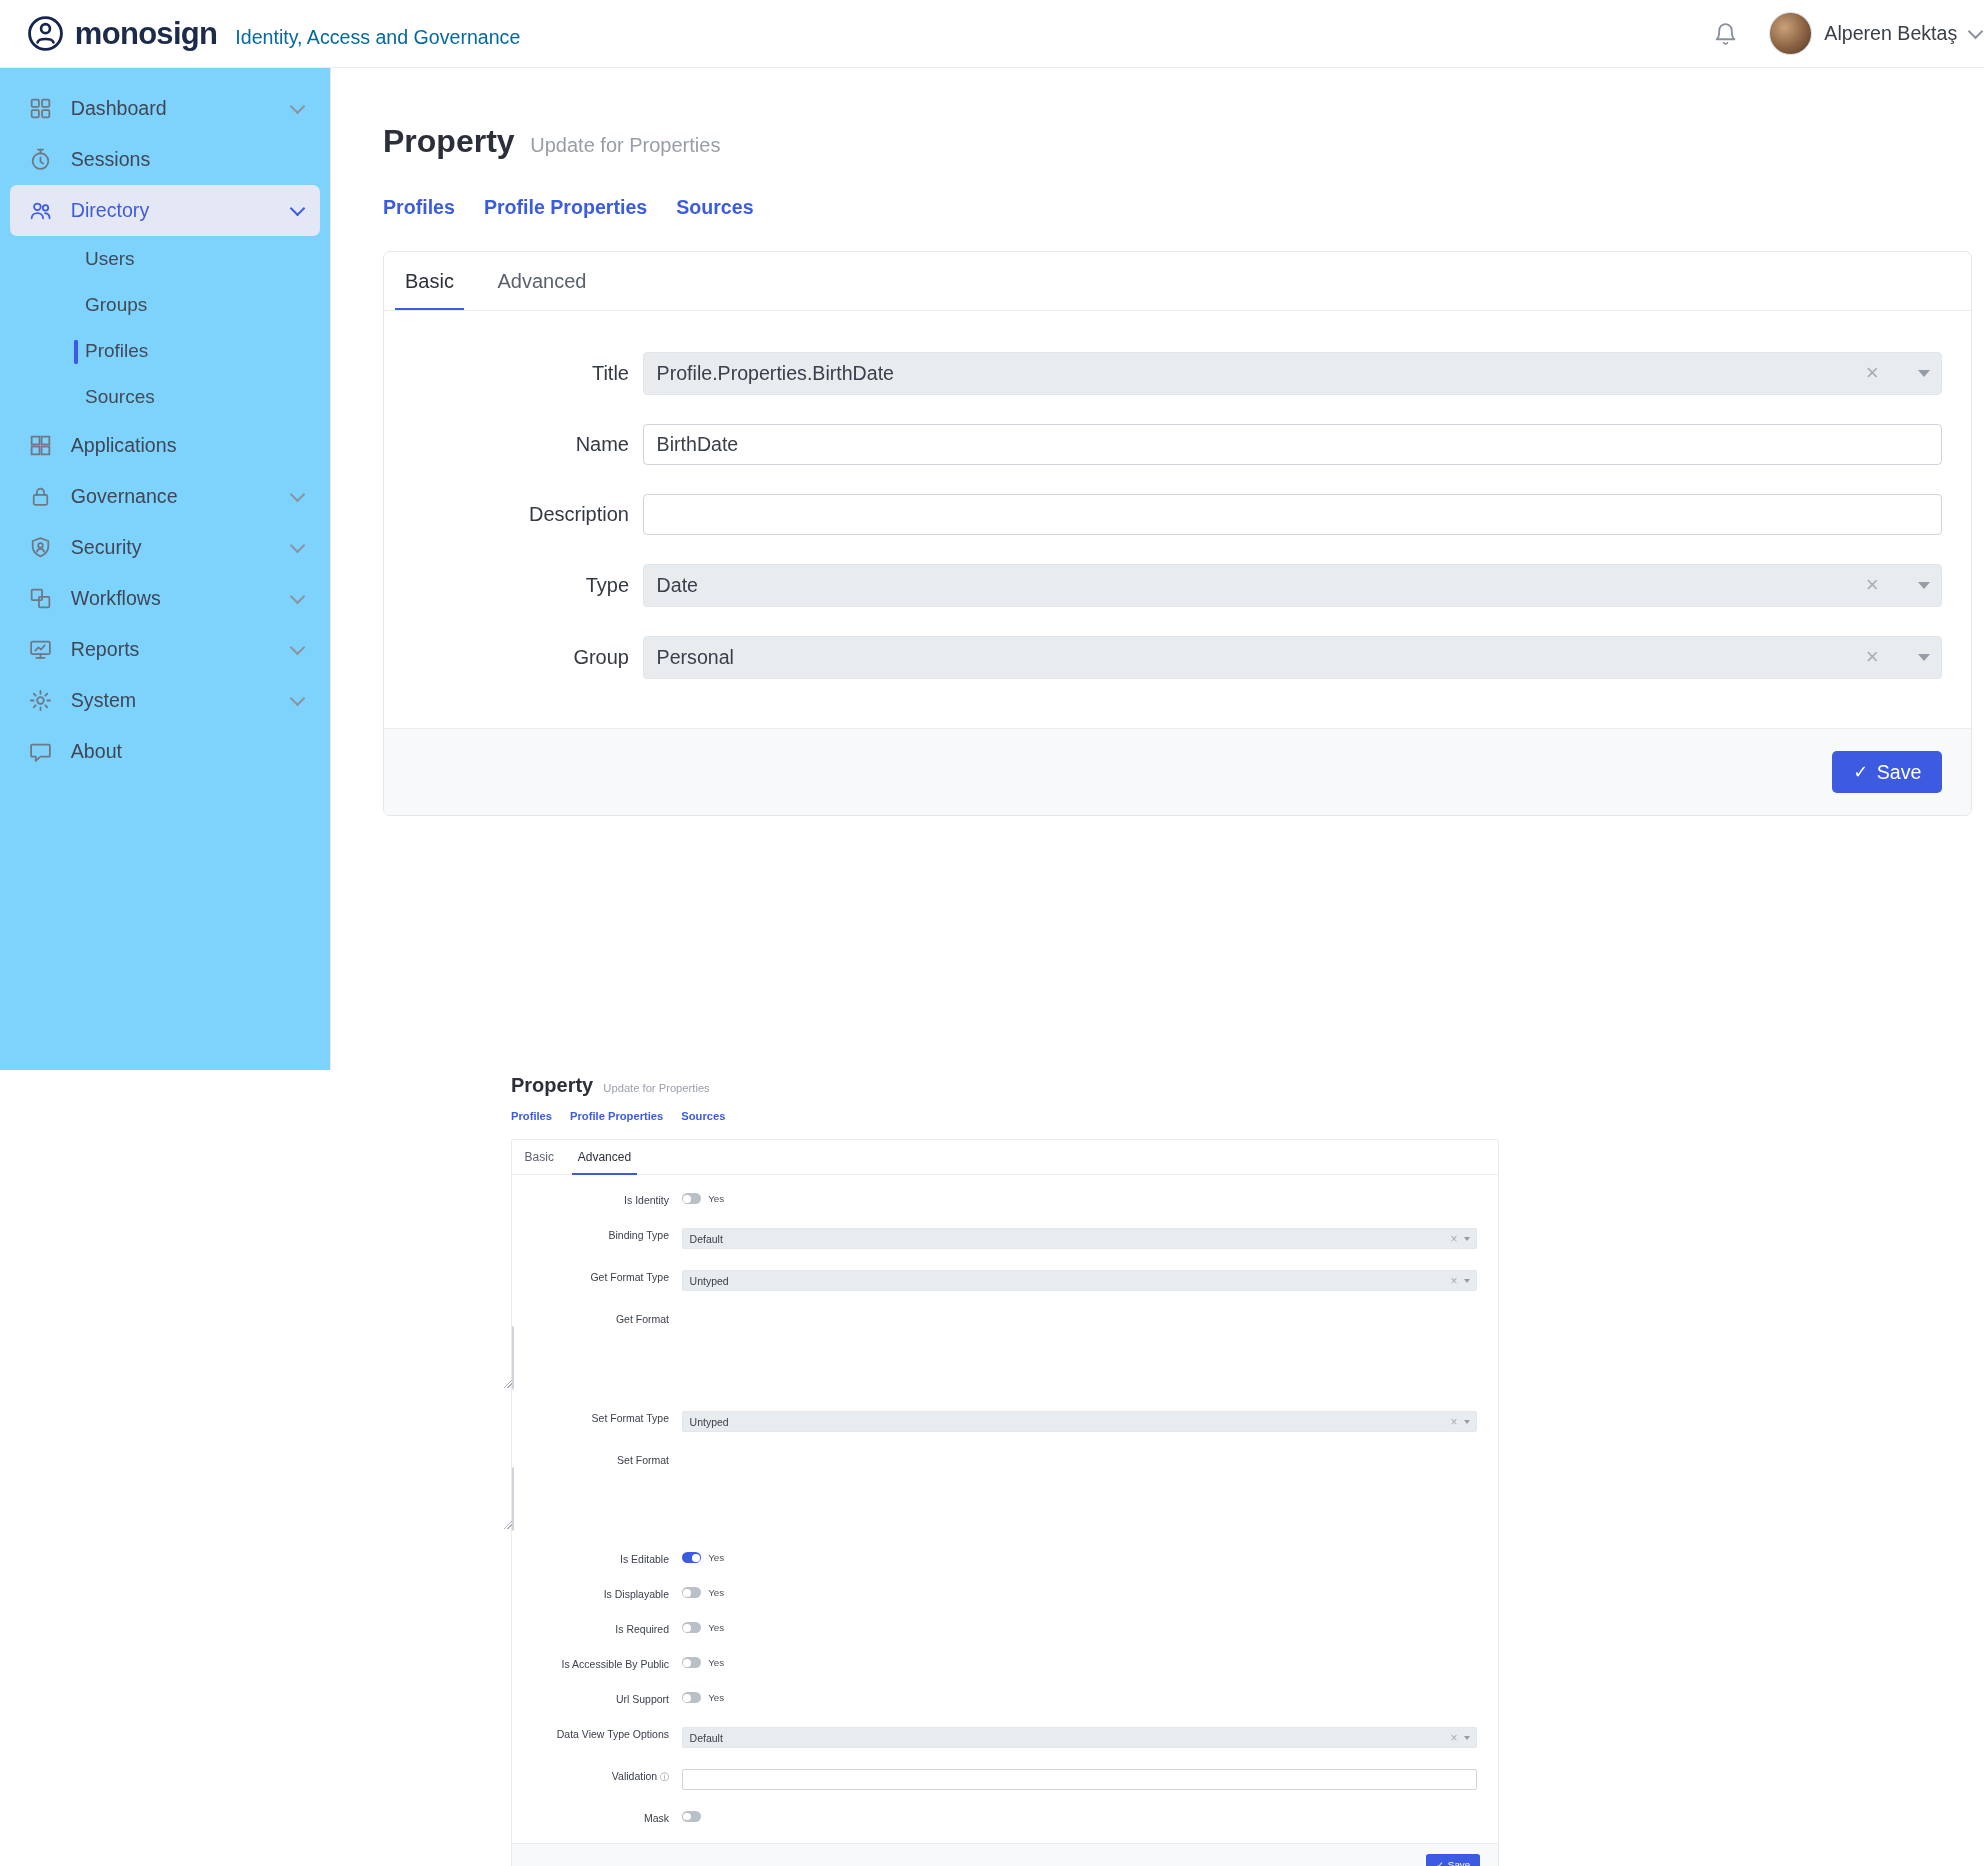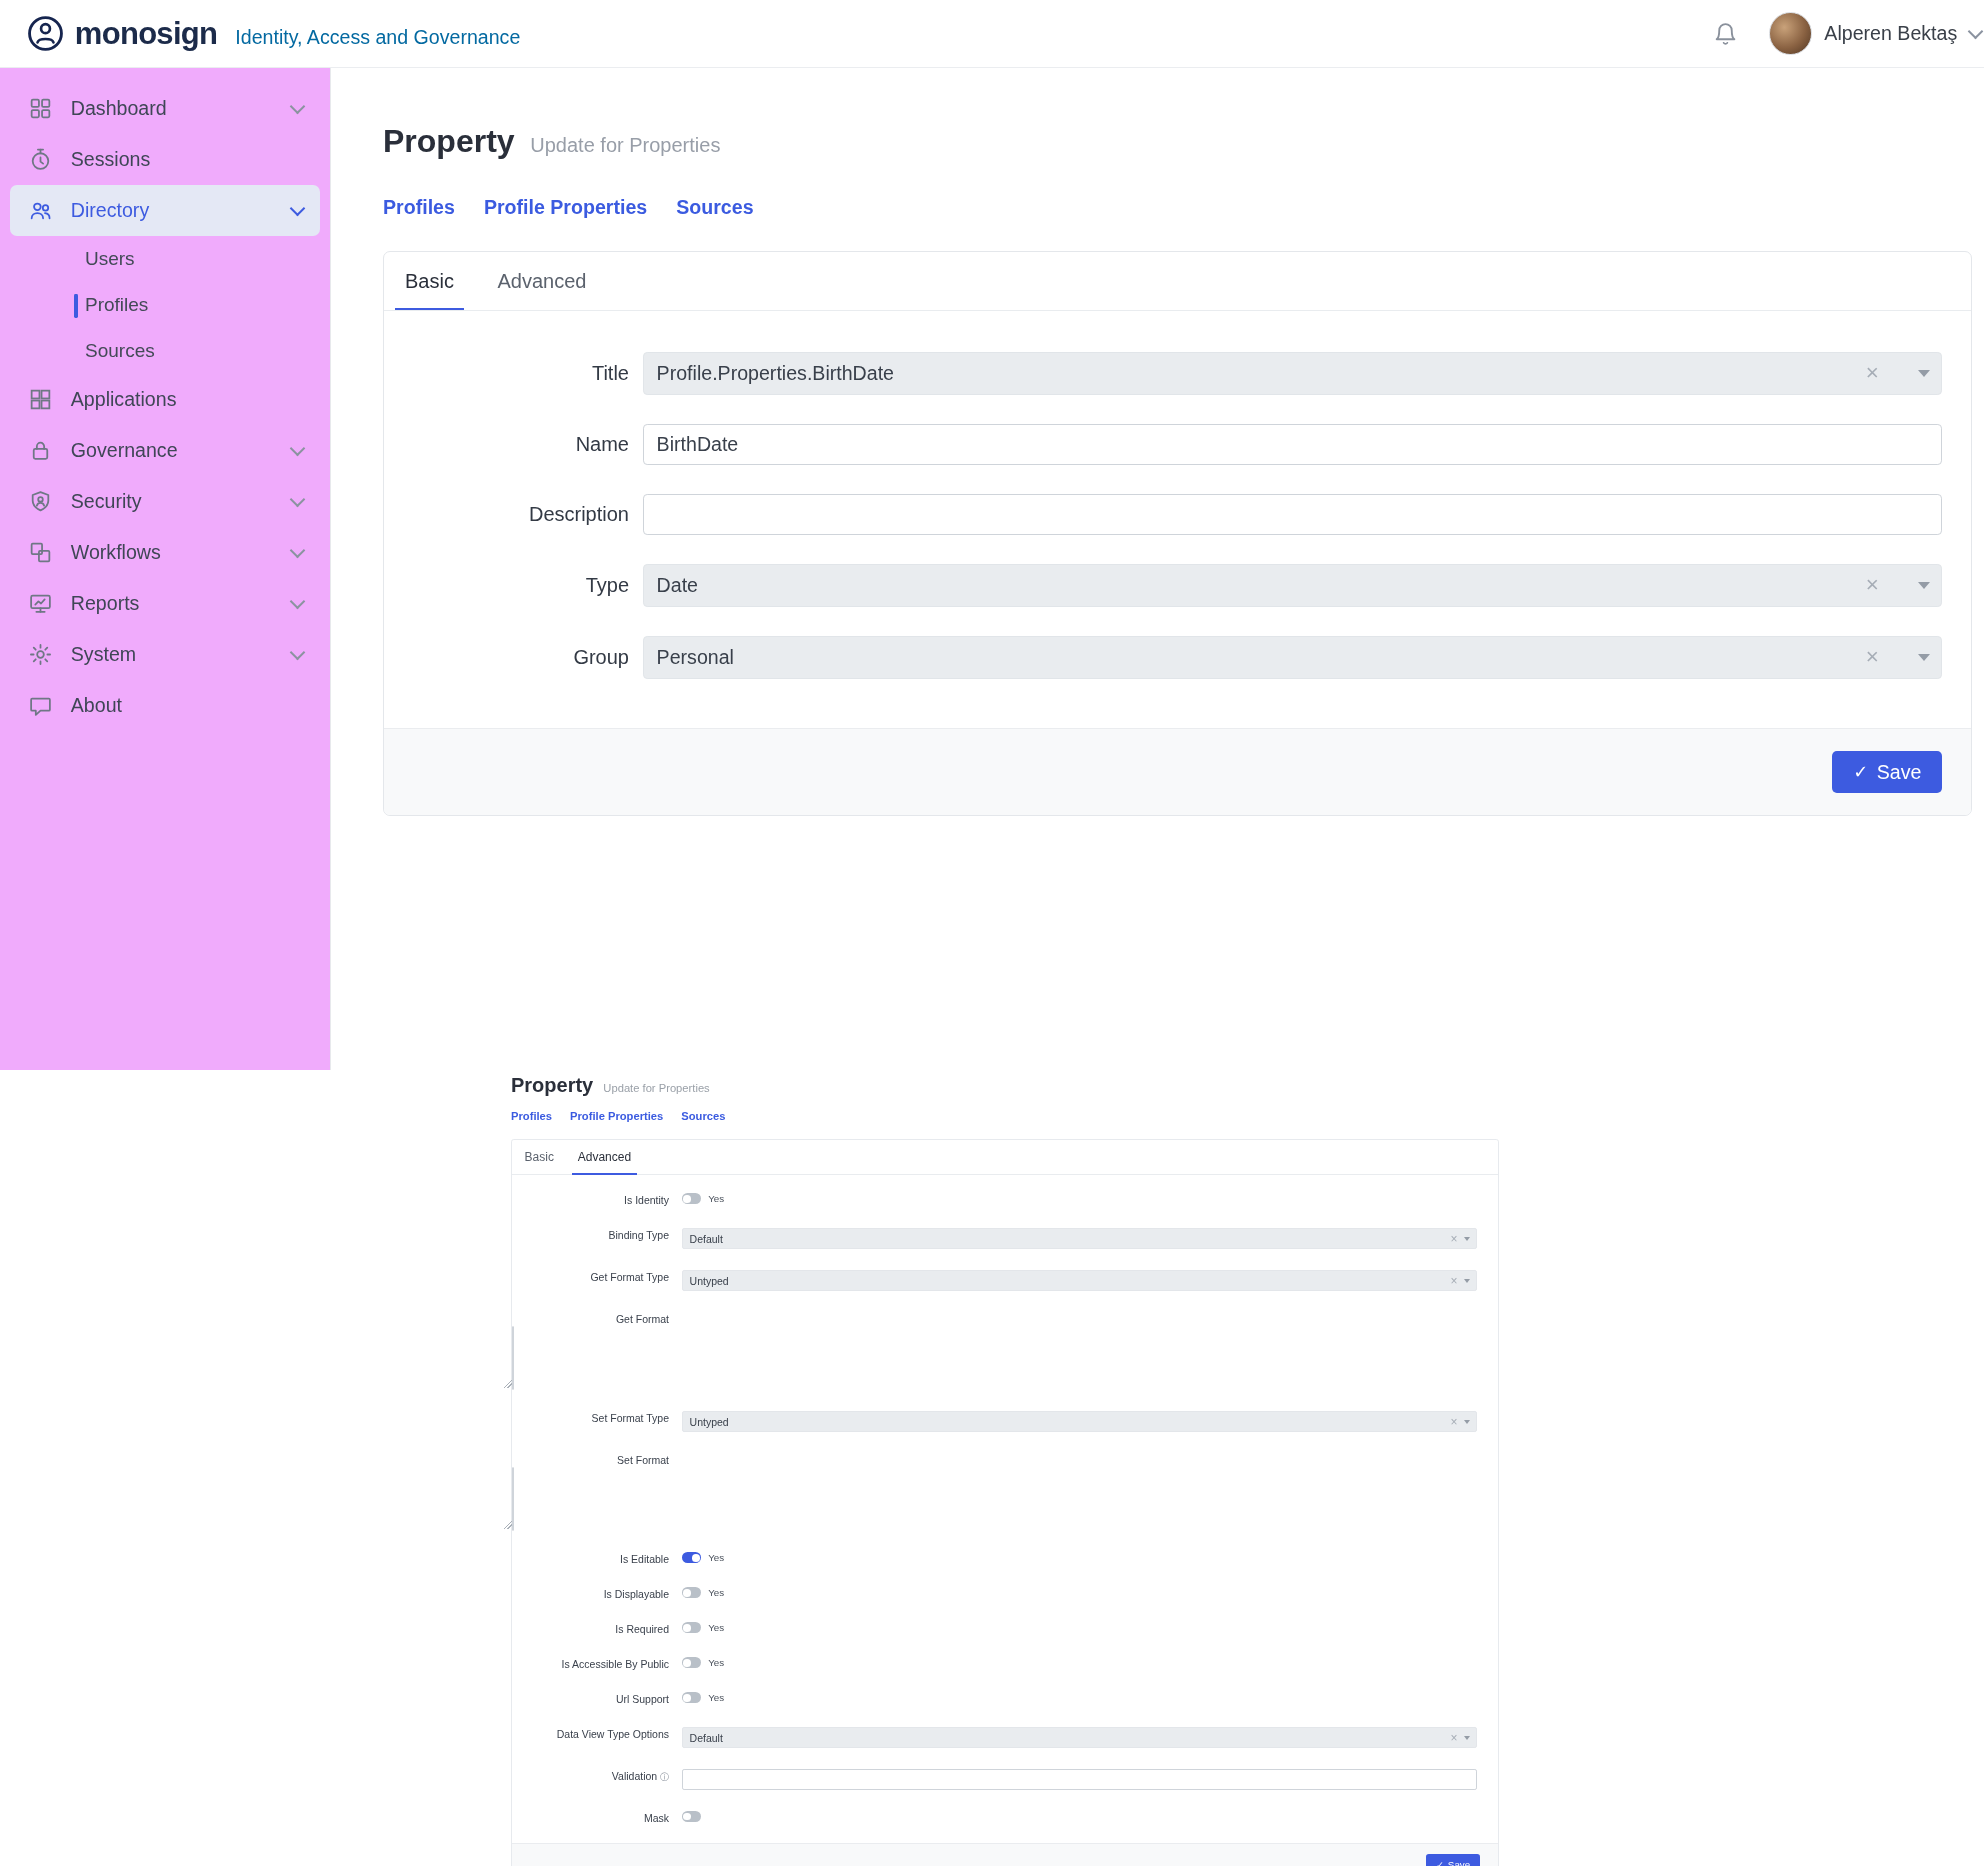--- a/index.html
+++ b/index.html
@@ -17,21 +17,21 @@
   .bell{width:25px;height:25px;color:#8a919c;margin-right:31px;cursor:pointer;}
   .avatar{width:41px;height:41px;border-radius:50%;
           background:radial-gradient(circle at 35% 35%, #c9a27a 0%, #8a6242 55%, #4e3421 100%);
           border:0.7px solid #d8dbe0;}
   .user-name{font-size:19.6px;color:#3a4049;margin-left:12.6px;}
   .chev{display:inline-block;width:9px;height:9px;border-right:2.1px solid #8b93a0;
         border-bottom:2.1px solid #8b93a0;transform:rotate(45deg);margin-top:-4.2px;}
   .header-right .chev{margin-left:12.6px;}
 
   
-  .sidebar{position:absolute;top:68px;left:0;width:331px;height:1002px;background:#f0abfc;
+  .sidebar{position:absolute;top:68px;left:0;width:331px;height:1002px;background:#7dd3fc;
            border-right:0.7px solid #e7e9ec;box-sizing:border-box;padding-top:15.4px;}
   .s-item{height:51px;display:flex;align-items:center;margin:0 9.8px;padding:0 17px 0 0;
           border-radius:7px;color:#3f4656;font-size:19.6px;cursor:pointer;}
   .s-item .s-icon{width:25px;height:25px;margin-left:18px;margin-right:18px;color:#6f7785;flex-shrink:0;}
   .s-item .s-icon svg{width:25px;height:25px;}
   .s-item .chev{margin-left:auto;}
   .s-item.active{background:#e4e8f5;color:#3d5be0;}
   .s-item.active .s-icon{color:#3d5be0;}
   .s-item.active .chev{border-color:#3d5be0;}
   .s-sub{height:46px;display:flex;align-items:center;padding-left:85px;font-size:19px;
@@ -226,20 +226,23 @@
   <div class="s-item active">
     <span class="s-icon"><svg viewBox="0 0 36 36" width="25" height="25">
           <use href="#i-directory"></use>
         </svg></span>
     <span>Directory</span>
     <span class="chev"></span>
   </div>
   <div class="s-sub">
     <span>Users</span>
   </div>
+  <div class="s-sub">
+    <span>Groups</span>
+  </div>
   <div class="s-sub current">
     <span>Profiles</span>
   </div>
   <div class="s-sub">
     <span>Sources</span>
   </div>
   <div class="s-item">
     <span class="s-icon"><svg viewBox="0 0 36 36" width="25" height="25">
           <use href="#i-applications"></use>
         </svg></span>

